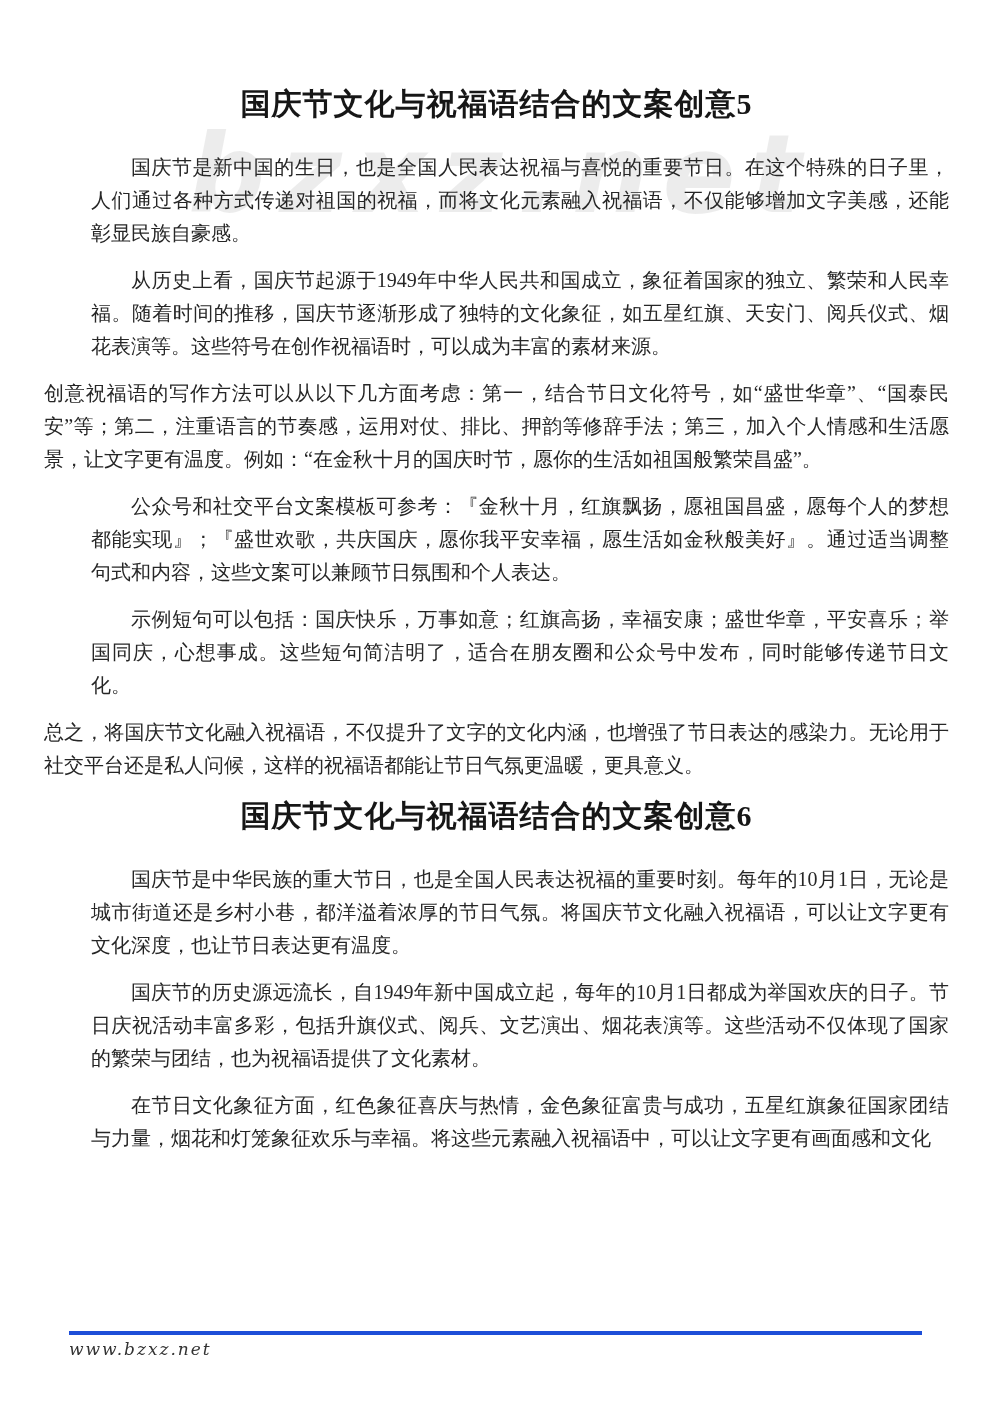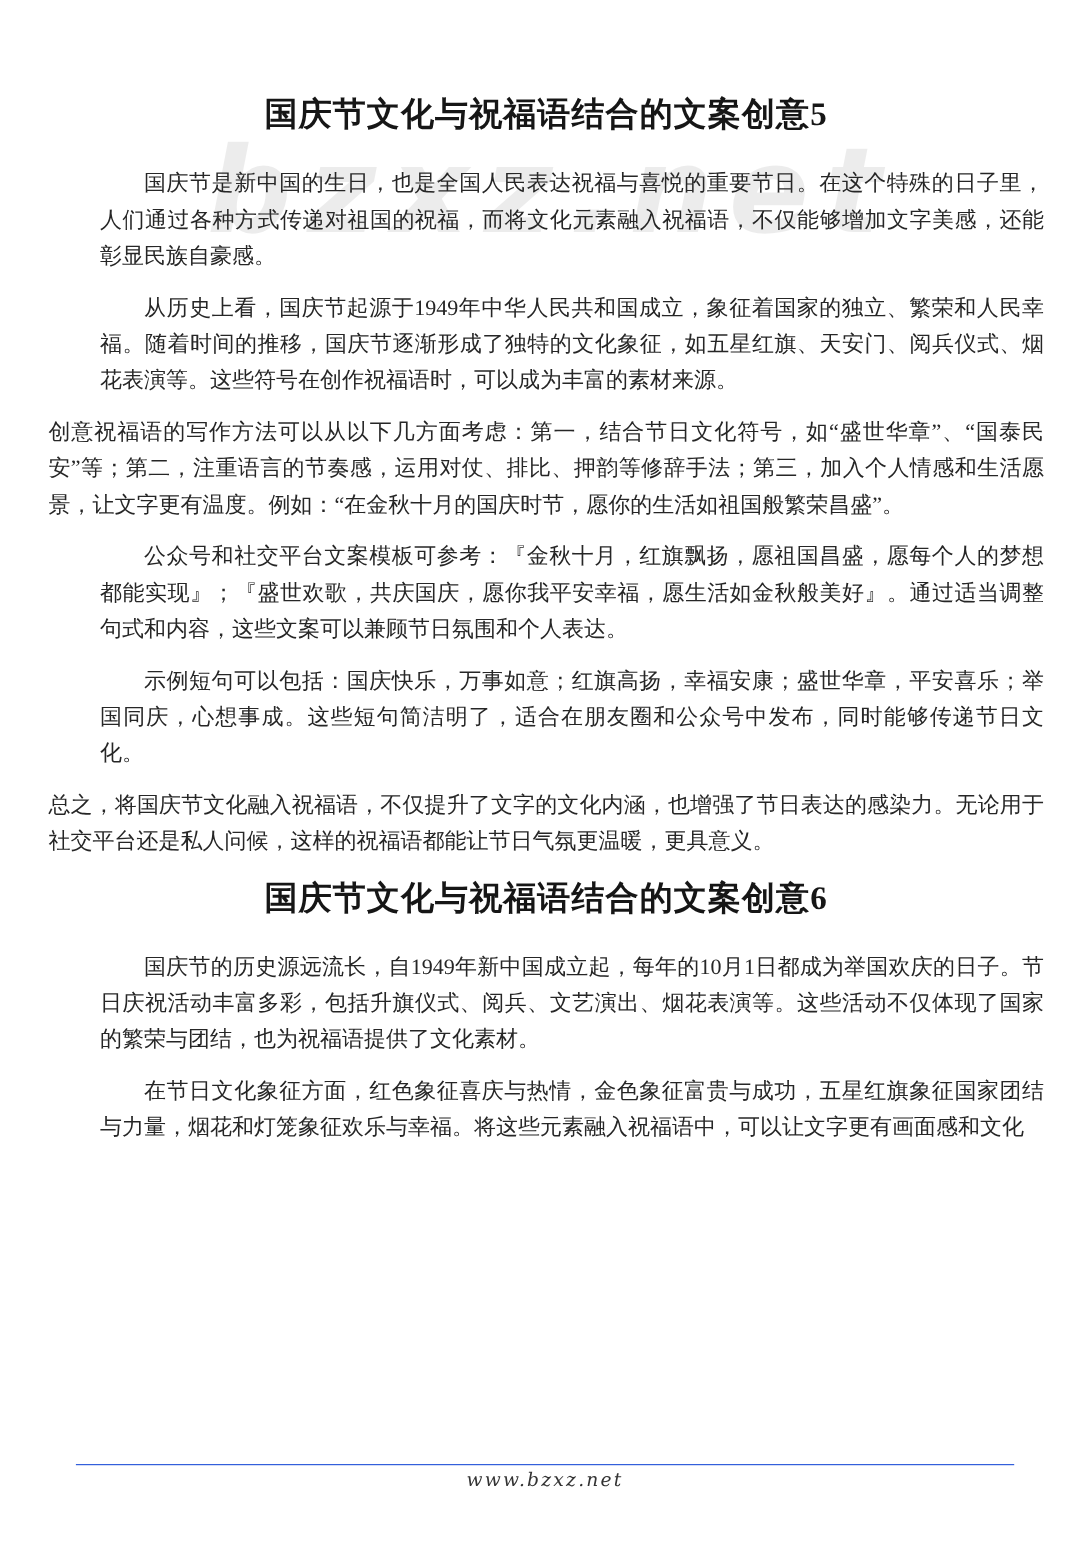--- a/index.html
+++ b/index.html
@@ -57,22 +57,22 @@
   }
   .para.indent {
     text-indent: 2em;
     margin-left: 47px;
   }
   .footer {
     position: absolute;
     left: 69px;
     right: 71px;
     top: 1331px;
-    border-top: 1px solid #1d4ed8;
-    text-align: center;
+    border-top: 4px solid #1d4ed8;
+    text-align: left;
     z-index: 1;
   }
   .footer-site {
     display: inline-block;
     margin-top: 4px;
     font-family: "DejaVu Serif", serif;
     font-style: italic;
     font-size: 17px;
     color: #333333;
     letter-spacing: 2px;
@@ -91,20 +91,21 @@
 
     <p class="para indent">国庆节是新中国的生日，也是全国人民表达祝福与喜悦的重要节日。在这个特殊的日子里，人们通过各种方式传递对祖国的祝福，而将文化元素融入祝福语，不仅能够增加文字美感，还能彰显民族自豪感。</p>
     <p class="para indent">从历史上看，国庆节起源于1949年中华人民共和国成立，象征着国家的独立、繁荣和人民幸福。随着时间的推移，国庆节逐渐形成了独特的文化象征，如五星红旗、天安门、阅兵仪式、烟花表演等。这些符号在创作祝福语时，可以成为丰富的素材来源。</p>
     <p class="para">创意祝福语的写作方法可以从以下几方面考虑：第一，结合节日文化符号，如“盛世华章”、“国泰民安”等；第二，注重语言的节奏感，运用对仗、排比、押韵等修辞手法；第三，加入个人情感和生活愿景，让文字更有温度。例如：“在金秋十月的国庆时节，愿你的生活如祖国般繁荣昌盛”。</p>
     <p class="para indent">公众号和社交平台文案模板可参考：『金秋十月，红旗飘扬，愿祖国昌盛，愿每个人的梦想都能实现』；『盛世欢歌，共庆国庆，愿你我平安幸福，愿生活如金秋般美好』。通过适当调整句式和内容，这些文案可以兼顾节日氛围和个人表达。</p>
     <p class="para indent">示例短句可以包括：国庆快乐，万事如意；红旗高扬，幸福安康；盛世华章，平安喜乐；举国同庆，心想事成。这些短句简洁明了，适合在朋友圈和公众号中发布，同时能够传递节日文化。</p>
     <p class="para">总之，将国庆节文化融入祝福语，不仅提升了文字的文化内涵，也增强了节日表达的感染力。无论用于社交平台还是私人问候，这样的祝福语都能让节日气氛更温暖，更具意义。</p>
 
     <h1 class="section-title second">国庆节文化与祝福语结合的文案创意6</h1>
 
+    <p class="para indent">国庆节是中华民族的重大节日，也是全国人民表达祝福的重要时刻。每年的10月1日，无论是城市街道还是乡村小巷，都洋溢着浓厚的节日气氛。将国庆节文化融入祝福语，可以让文字更有文化深度，也让节日表达更有温度。</p>
     <p class="para indent">国庆节的历史源远流长，自1949年新中国成立起，每年的10月1日都成为举国欢庆的日子。节日庆祝活动丰富多彩，包括升旗仪式、阅兵、文艺演出、烟花表演等。这些活动不仅体现了国家的繁荣与团结，也为祝福语提供了文化素材。</p>
     <p class="para indent">在节日文化象征方面，红色象征喜庆与热情，金色象征富贵与成功，五星红旗象征国家团结与力量，烟花和灯笼象征欢乐与幸福。将这些元素融入祝福语中，可以让文字更有画面感和文化</p>
 
   </div>
 
   <div class="footer">
     <span class="footer-site">www.bzxz.net</span>
   </div>
 
 </div>

